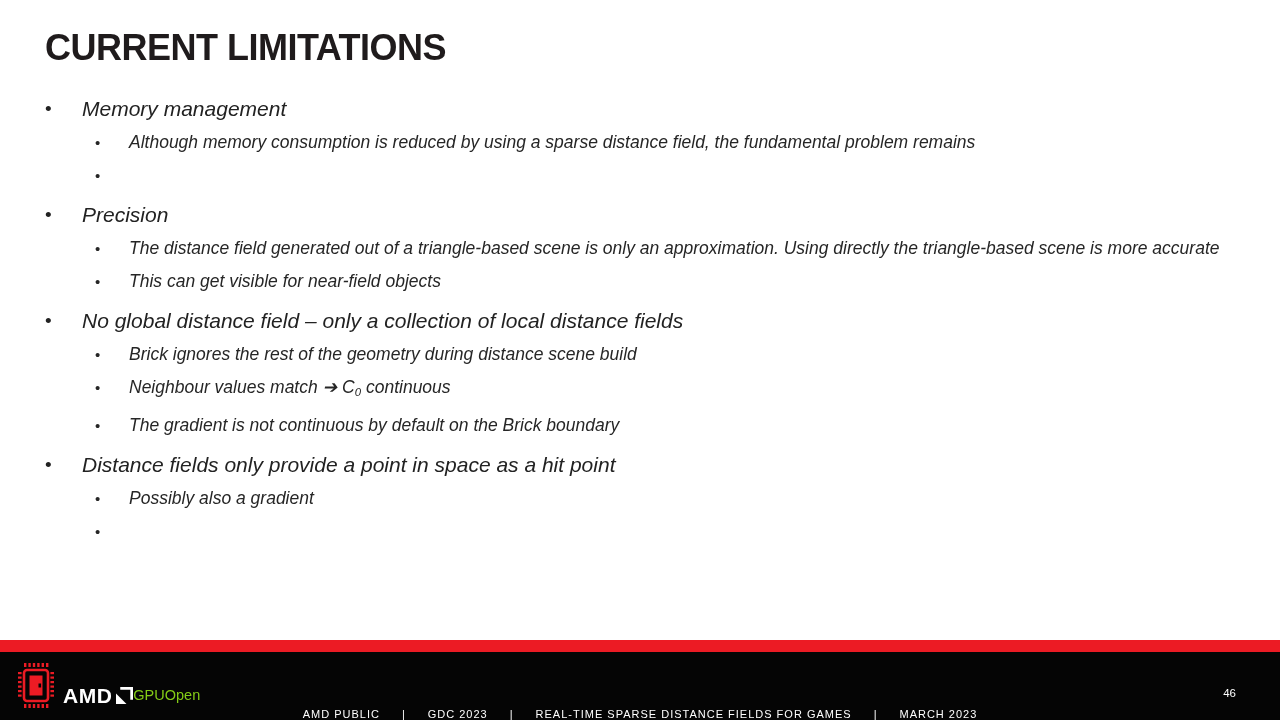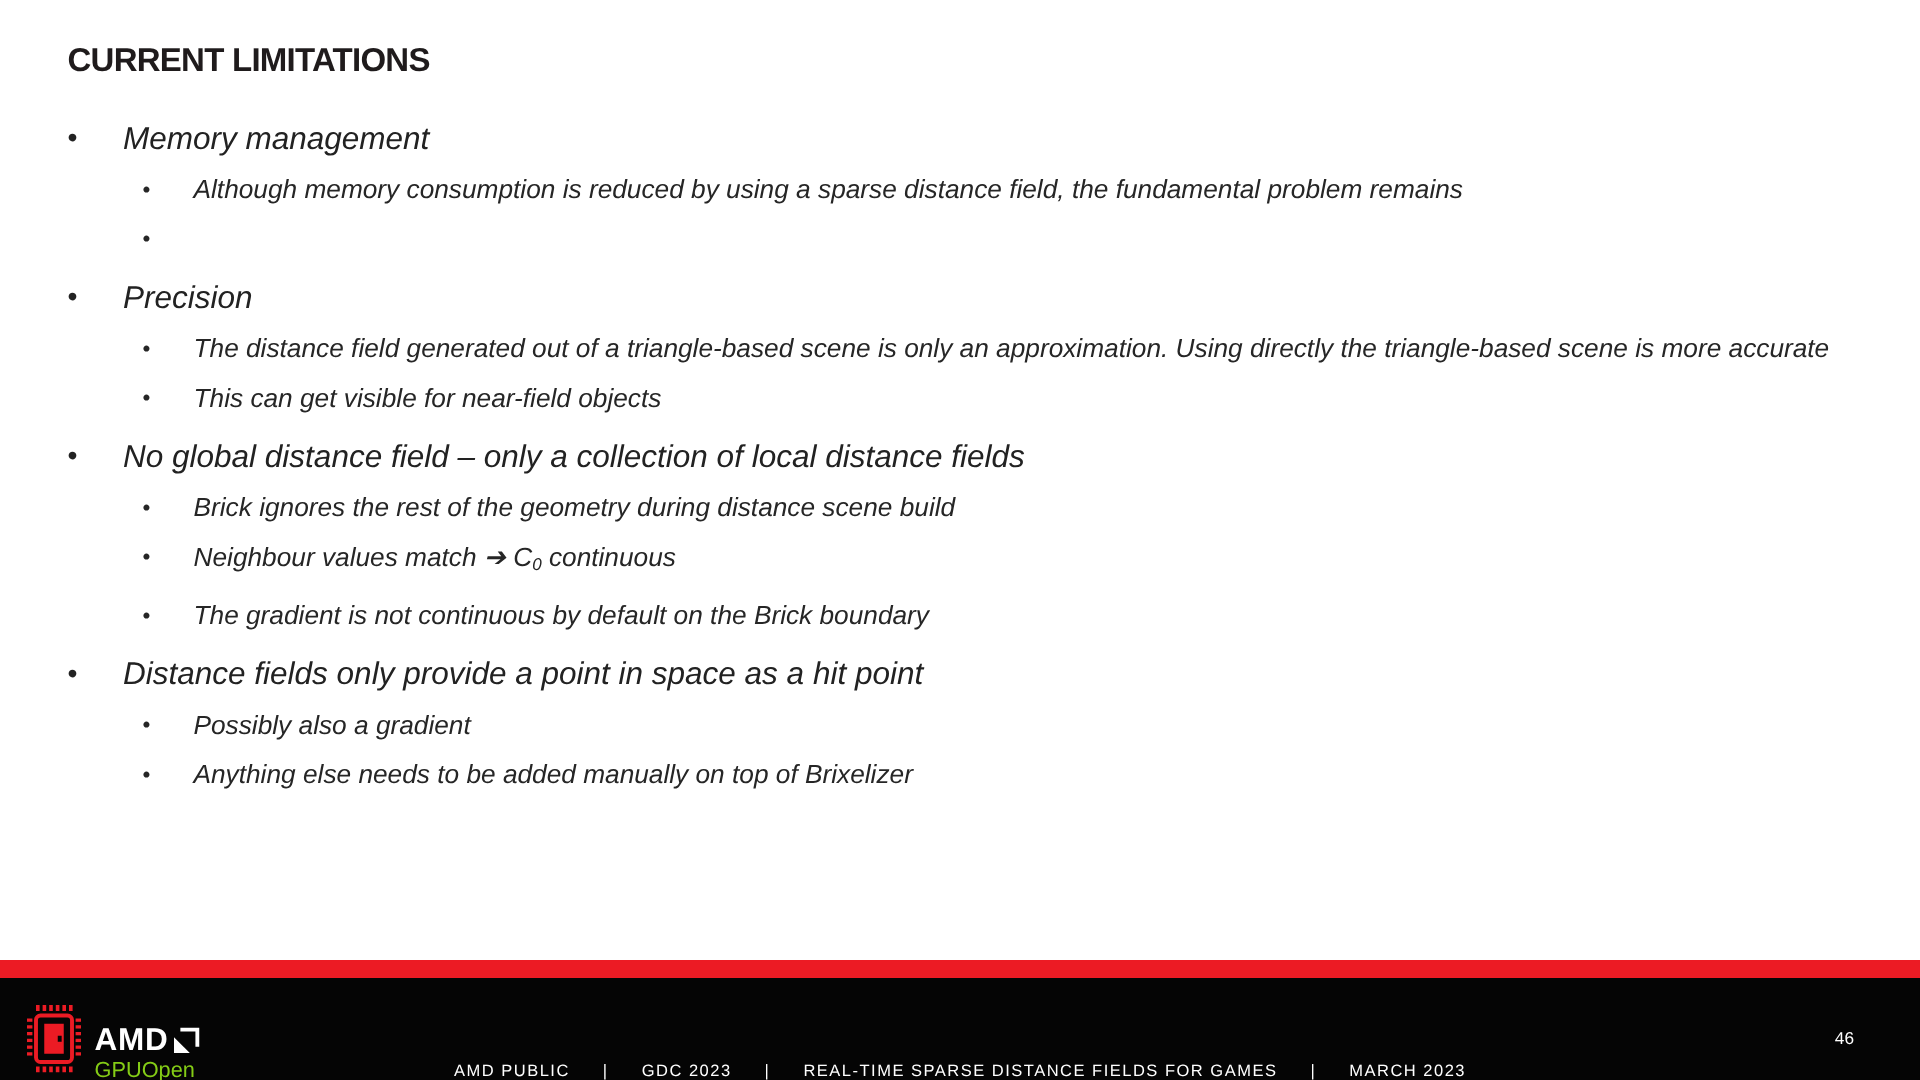--- a/index.html
+++ b/index.html
@@ -7,21 +7,21 @@
   body {
     font-family:"Liberation Sans", sans-serif;
     background:#ffffff;
     position:relative;
     overflow:hidden;
     color:#262626;
   }
   .slide-content { position:absolute; top:0; left:0; right:0; bottom:80px; }
   .slide-title {
     margin:27px 0 0 45px;
-    font-size:22px;
+    font-size:36px;
     font-weight:800;
     letter-spacing:-0.5px;
     color:#1f1b1c;
   }
   .bullets { margin-top:26px; padding-right:38px; }
   .row { display:flex; align-items:flex-start; }
   .row.l1 { padding-left:45px; font-size:21px; line-height:27px; margin-top:13px; color:#222222; }
   .row.l2 { padding-left:95px; font-size:17.5px; line-height:25px; margin-top:8px; color:#262626; }
   .row.first { margin-top:0; }
   .marker { flex:0 0 auto; }
@@ -36,21 +36,21 @@
   }
   .footer {
     position:absolute; left:0; right:0; bottom:0; height:68px;
     background:#050505;
   }
   .footer-logo {
     position:absolute; left:18px; top:11px;
     display:flex; align-items:center; gap:9px;
   }
   .chip-icon { width:36px; height:45px; display:block; }
-  .brand-block { display:flex; flex-direction:column; line-height:1;margin-top:20px; }
+  .brand-block { display:flex; flex-direction:row; line-height:1;margin-top:20px; }
   .brand-top { display:flex; align-items:center; gap:4px; }
   .brand-amd { color:#ffffff; font-weight:800; font-size:21px; letter-spacing:0.5px; }
   .amd-arrow { width:17px; height:17px; display:block; }
   .brand-product { color:#84cc16; font-size:14.5px; margin-top:3px; font-weight:400; }
 
   .footer-center {
     position:absolute; left:0; right:0; top:0; height:68px;
     display:flex; align-items:flex-end; justify-content:center;
     color:#ffffff; font-size:11px; letter-spacing:1px; white-space:nowrap;
   }
@@ -110,21 +110,20 @@
     <div class="row l1">
       <span class="marker">•</span>
       <span class="btext">Distance fields only provide a point in space as a hit point</span>
     </div>
     <div class="row l2">
       <span class="marker">•</span>
       <span class="btext">Possibly also a gradient</span>
     </div>
     <div class="row l2">
       <span class="marker">•</span>
-      <span class="btext">Anything else needs to be added manually on top of Brixelizer</span>
     </div>
   </div>
 </div>
 
 <div class="red-bar"></div>
 
 <div class="footer">
   <div class="footer-logo">
     <svg class="chip-icon" viewBox="0 0 36 45" aria-hidden="true">
       <g fill="#ec1b24">

